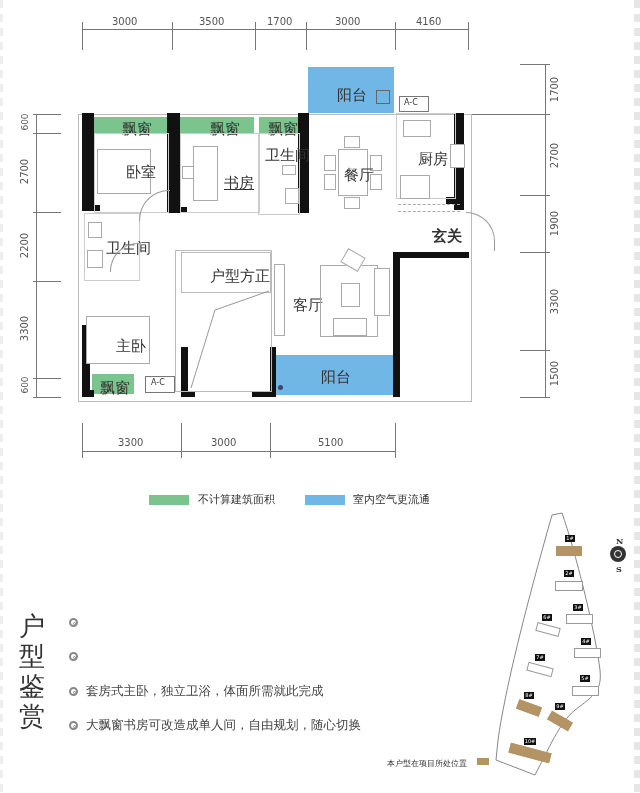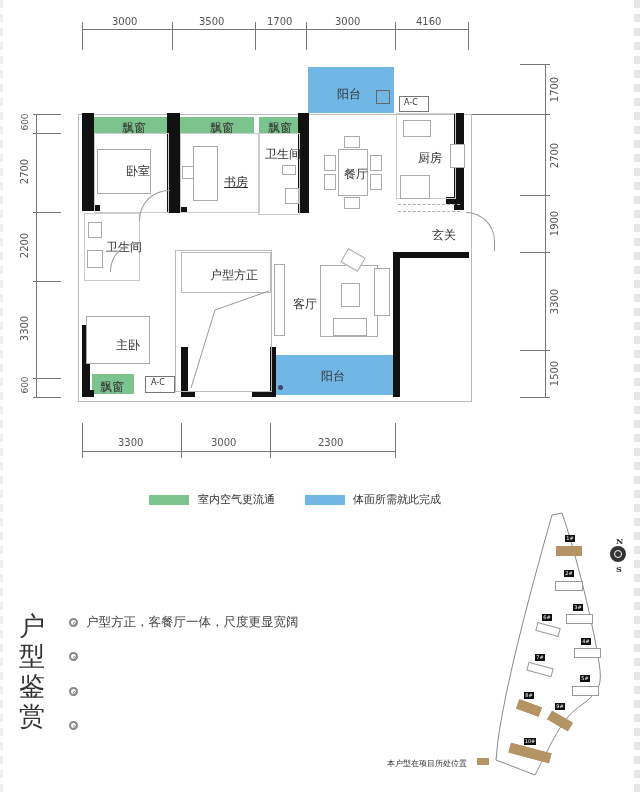--- a/index.html
+++ b/index.html
@@ -5,21 +5,21 @@
   html,body{margin:0;padding:0;background:#fff;}
   body{width:640px;height:793px;position:relative;overflow:hidden;font-family:"DejaVu Sans","Liberation Sans",sans-serif;color:#444;}
   .abs{position:absolute;}
   .dimtxt{position:absolute;font-size:10px;color:#555;font-family:"DejaVu Sans",sans-serif;}
   .vtxt{transform:rotate(-90deg);transform-origin:center;white-space:nowrap;}
   .line{position:absolute;background:#777;}
   .wall{position:absolute;background:#111;}
   .thin{position:absolute;border:1px solid #999;background:#fff;}
   .green{position:absolute;background:#7cc48e;}
   .blue{position:absolute;background:#71b7e6;}
-  .room-label{position:absolute;font-size:12px;color:#333;white-space:nowrap;}
+  .room-label{position:absolute;font-size:15px;color:#333;white-space:nowrap;}
   .legend-swatch{position:absolute;width:40px;height:10px;}
   .legend-text{position:absolute;font-size:11px;color:#333;white-space:nowrap;}
   .feature{position:absolute;font-size:12.5px;color:#444;white-space:nowrap;}
   .feature .circ{display:inline-block;width:9px;height:9px;border:2px solid #888;border-radius:50%;margin-right:8px;vertical-align:-1px;box-sizing:border-box;position:relative;}
   .feature .circ::after{content:"";position:absolute;left:2px;top:2px;width:1px;height:1px;border:1px solid #888;border-radius:50%;}
   .title-char{position:absolute;font-size:26px;color:#333;line-height:28px;}
   .bld-tag{position:absolute;background:#111;color:#fff;font-size:5px;width:10px;height:7px;text-align:center;line-height:7px;}
   .bld{position:absolute;border:1px solid #999;background:#fff;}
   .bld.hl{background:#b49364;border-color:#b49364;}
   .dash-border{position:absolute;right:0;top:0;width:6px;height:793px;background:repeating-linear-gradient(to bottom,#e6e6e6 0 8px,#fff 8px 14px);}
@@ -78,21 +78,21 @@
 </div>
 
 <div>
   <div class="line" style="left:82px;top:451px;width:313px;height:1px;"></div>
   <div class="line" style="left:82px;top:423px;width:1px;height:35px;"></div>
   <div class="line" style="left:181px;top:423px;width:1px;height:35px;"></div>
   <div class="line" style="left:270px;top:423px;width:1px;height:35px;"></div>
   <div class="line" style="left:395px;top:423px;width:1px;height:35px;"></div>
   <span class="dimtxt" style="left:118px;top:437px;">3300</span>
   <span class="dimtxt" style="left:211px;top:437px;">3000</span>
-  <span class="dimtxt" style="left:318px;top:437px;">2300</span>
+  <span class="dimtxt" style="left:318px;top:437px;">5100</span>
 </div>
 
 <div>
 
   <div class="thin" style="left:78px;top:114px;width:392px;height:286px;border-color:#bbb;background:transparent;"></div>
 
   <div class="green" style="left:94px;top:117px;width:73px;height:16px;"></div>
   <span class="room-label" style="left:122px;top:120px;">飘窗</span>
   <div class="green" style="left:180px;top:117px;width:74px;height:16px;"></div>
   <span class="room-label" style="left:210px;top:120px;">飘窗</span>
@@ -177,43 +177,43 @@
   <span class="room-label" style="left:344px;top:166px;">餐厅</span>
 
   <div class="thin" style="left:399px;top:96px;width:28px;height:14px;border-color:#777;"></div>
   <span class="room-label" style="left:404px;top:98px;font-size:8px;">A-C</span>
   <div class="thin" style="left:403px;top:120px;width:26px;height:15px;border-color:#aaa;"></div>
   <div class="thin" style="left:450px;top:144px;width:13px;height:22px;border-color:#aaa;"></div>
   <span class="room-label" style="left:418px;top:150px;">厨房</span>
   <div class="thin" style="left:400px;top:175px;width:28px;height:22px;border-color:#aaa;background:transparent;"></div>
   <div class="abs" style="left:398px;top:204px;width:62px;height:6px;border-top:1px dashed #aaa;border-bottom:1px dashed #aaa;"></div>
 
-  <span class="room-label" style="left:432px;top:227px;">玄关</span>
+  <span class="room-label" style="left:432px;top:227px;font-weight:bold;">玄关</span>
   <div class="abs" style="left:466px;top:212px;width:28px;height:38px;border-top:1px solid #999;border-right:1px solid #999;border-radius:0 36px 0 0;"></div>
 </div>
 
 <div>
   <div class="legend-swatch" style="left:149px;top:495px;background:#7cc48e;"></div>
-  <span class="legend-text" style="left:198px;top:492px;">室内空气更流通</span>
+  <span class="legend-text" style="left:198px;top:492px;">不计算建筑面积</span>
   <div class="legend-swatch" style="left:305px;top:495px;background:#71b7e6;"></div>
-  <span class="legend-text" style="left:353px;top:492px;">体面所需就此完成</span>
+  <span class="legend-text" style="left:353px;top:492px;">室内空气更流通</span>
 </div>
 
 <div>
   <span class="title-char" style="left:19px;top:612px;">户</span>
   <span class="title-char" style="left:19px;top:642px;">型</span>
   <span class="title-char" style="left:19px;top:672px;">鉴</span>
   <span class="title-char" style="left:19px;top:702px;">赏</span>
 </div>
 
 <div>
-  <div class="feature" style="left:69px;top:614px;"><span class="circ"></span><span>户型方正，客餐厅一体，尺度更显宽阔</span></div>
+  <div class="feature" style="left:69px;top:614px;"><span class="circ"></span></div>
   <div class="feature" style="left:69px;top:648px;"><span class="circ"></span></div>
-  <div class="feature" style="left:69px;top:683px;"><span class="circ"></span></div>
-  <div class="feature" style="left:69px;top:717px;"><span class="circ"></span></div>
+  <div class="feature" style="left:69px;top:683px;"><span class="circ"></span><span>套房式主卧，独立卫浴，体面所需就此完成</span></div>
+  <div class="feature" style="left:69px;top:717px;"><span class="circ"></span><span>大飘窗书房可改造成单人间，自由规划，随心切换</span></div>
 </div>
 
 <div>
   <svg class="abs" style="left:490px;top:510px;" width="120" height="270">
     <path d="M62,5 L72,3 C85,40 105,120 110,160 C112,180 105,185 85,200 C70,212 58,240 45,265 L6,250 L8,230 C15,180 35,100 62,5 Z" fill="#fff" stroke="#888" stroke-width="1"></path>
   </svg>
 
   <span class="abs" style="left:616px;top:536px;font-size:8px;font-family:'DejaVu Serif',serif;font-weight:bold;color:#333;">N</span>
   <div class="abs" style="left:610px;top:546px;width:16px;height:16px;border-radius:50%;background:#333;">
     <div class="abs" style="left:4px;top:4px;width:6px;height:6px;border-radius:50%;border:1px solid #fff;"></div>

